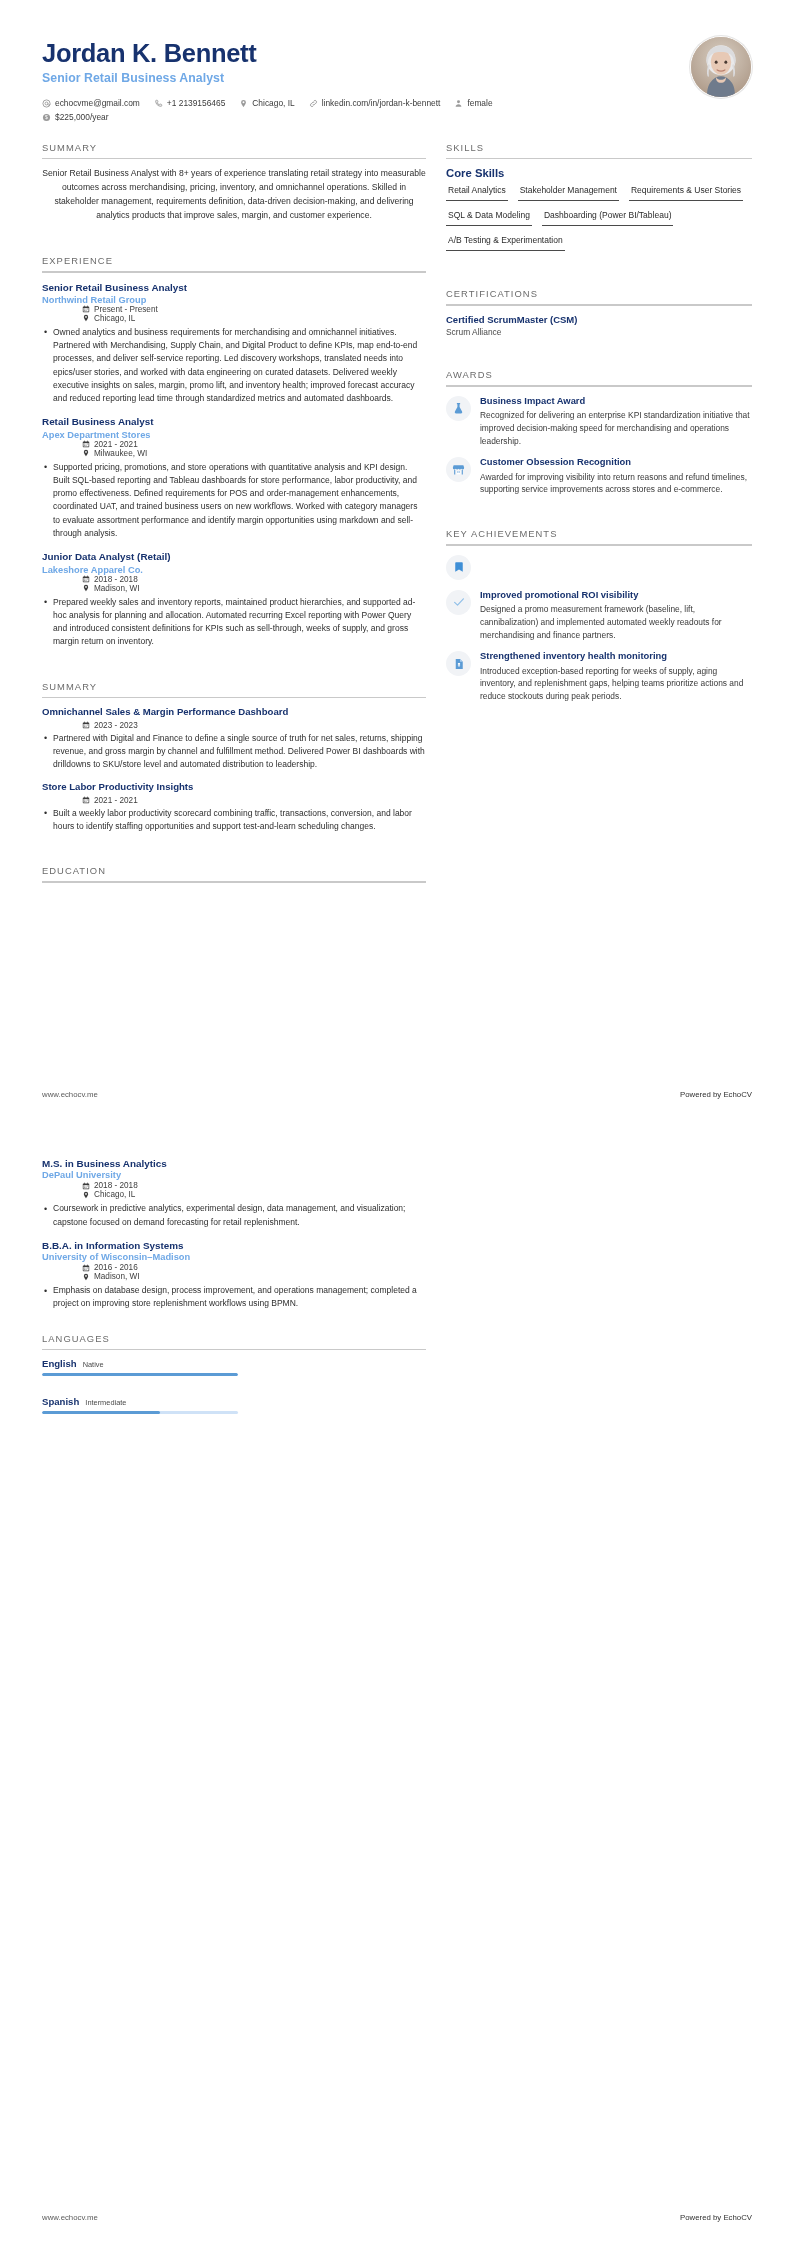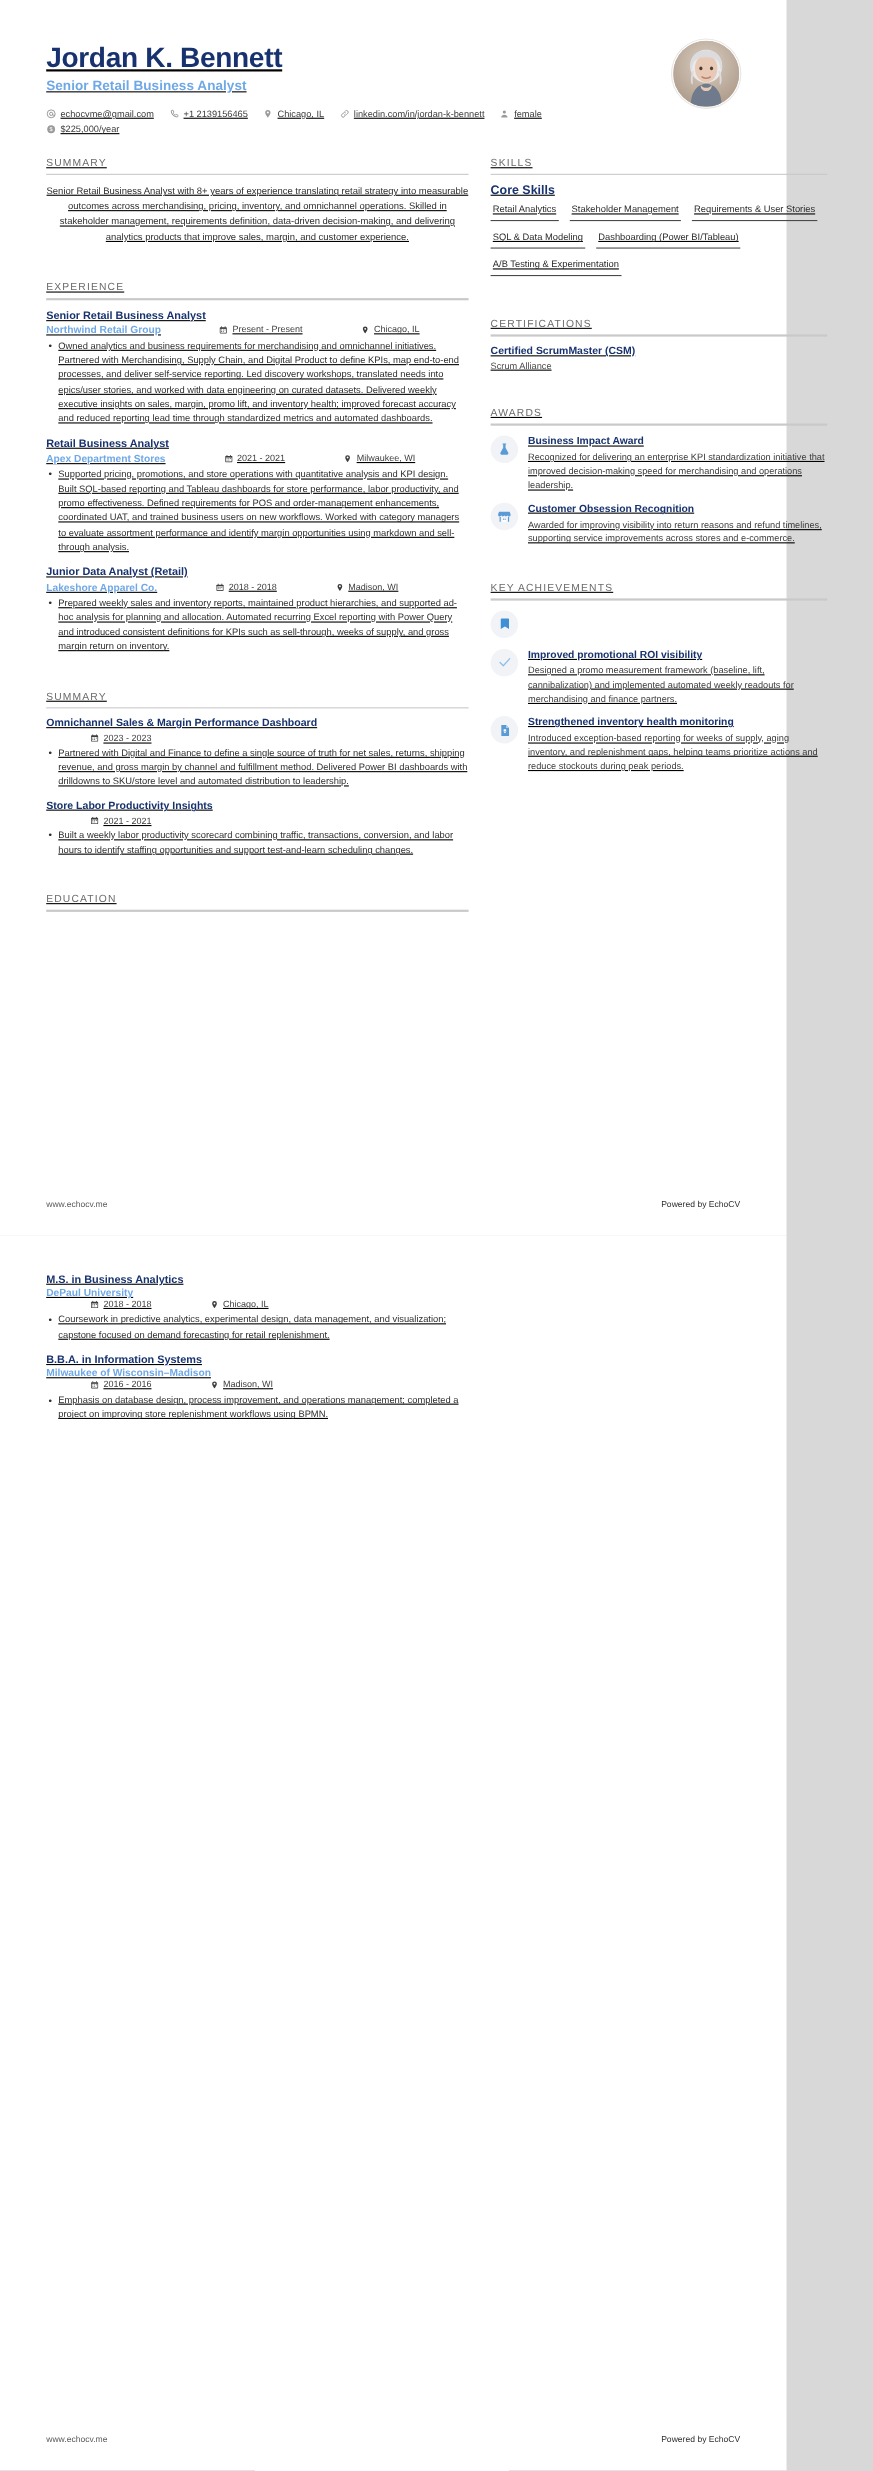--- a/index.html
+++ b/index.html
@@ -5,24 +5,23 @@
   * { box-sizing: border-box; margin: 0; padding: 0; }
   html { background: #d8d8d8; }
   body {
     font-family: "Liberation Sans", sans-serif;
     background: #d8d8d8;
     width: 794px;
     margin: 0 auto;
     -webkit-font-smoothing: antialiased;
   }
   .page {
-    width: 715px;
+    width: 794px;
     background: #ffffff;
     position: relative;
-    text-decoration: underline;
   }
   .page-1 { height: 1123px; }
   .page-2 { height: 1123px; }
 
   .page-inner {
     padding: 34px 42px 0 42px;
     height: 100%;
     position: relative;
   }
 
@@ -104,20 +103,21 @@
     font-weight: 700;
     color: #17326e;
     line-height: 1.35;
   }
   .entry-meta {
     display: flex;
     flex-wrap: wrap;
     gap: 0 13px;
     margin-top: 1px;
     margin-bottom: 3px;
+    flex-direction: column;
   }
   .entry-org {
     font-size: 9.3px;
     color: #6fa8e6;
     font-weight: 600;
   }
   .meta-chip {
     display: flex;
     align-items: center;
     gap: 4px;
@@ -633,21 +633,21 @@
                 <span>Chicago, IL</span>
               </span>
             </div>
             <ul class="bullets">
               <li>Coursework in predictive analytics, experimental design, data management, and visualization; capstone focused on demand forecasting for retail replenishment.</li>
             </ul>
           </div>
 
           <div class="entry">
             <div class="entry-title">B.B.A. in Information Systems</div>
-            <div class="entry-org">Milwaukee of Wisconsin–Madison</div>
+            <div class="entry-org">University of Wisconsin–Madison</div>
             <div class="entry-meta">
               <span class="meta-chip">
                 <svg width="8" height="8" viewBox="0 0 16 16">
                     <rect x="1.6" y="3" width="12.8" height="11.4" rx="1.2" fill="#3d3d3d"></rect>
                     <rect x="2.9" y="6" width="10.2" height="7" fill="#ffffff"></rect>
                     <rect x="3.9" y="7.2" width="1.7" height="1.4" fill="#3d3d3d"></rect>
                     <rect x="7.2" y="7.2" width="1.7" height="1.4" fill="#3d3d3d"></rect>
                     <rect x="10.4" y="7.2" width="1.7" height="1.4" fill="#3d3d3d"></rect>
                     <rect x="3.9" y="9.8" width="1.7" height="1.4" fill="#3d3d3d"></rect>
                     <rect x="7.2" y="9.8" width="1.7" height="1.4" fill="#3d3d3d"></rect>
@@ -662,20 +662,44 @@
                   </svg>
                 <span>Madison, WI</span>
               </span>
             </div>
             <ul class="bullets">
               <li>Emphasis on database design, process improvement, and operations management; completed a project on improving store replenishment workflows using BPMN.</li>
             </ul>
           </div>
         </div>
 
+        <div class="sec" style="margin-top:22px;">
+          <div class="sec-head">LANGUAGES</div>
+          <div class="sec-rule"></div>
+          <div class="langs">
+            <div class="lang">
+              <div class="lang-row">
+                <span class="lang-name">English</span>
+                <span class="lang-level">Native</span>
+              </div>
+              <div class="lang-bar">
+                <div class="lang-bar-fill" style="width:100%"></div>
+              </div>
+            </div>
+            <div class="lang">
+              <div class="lang-row">
+                <span class="lang-name">Spanish</span>
+                <span class="lang-level">Intermediate</span>
+              </div>
+              <div class="lang-bar">
+                <div class="lang-bar-fill" style="width:60%"></div>
+              </div>
+            </div>
+          </div>
+        </div>
 
       </div>
       <div class="col-right"></div>
     </div>
 
     <div class="footer">
       <span>www.echocv.me</span>
       <span class="footer-right">Powered by EchoCV</span>
     </div>
   </div>

